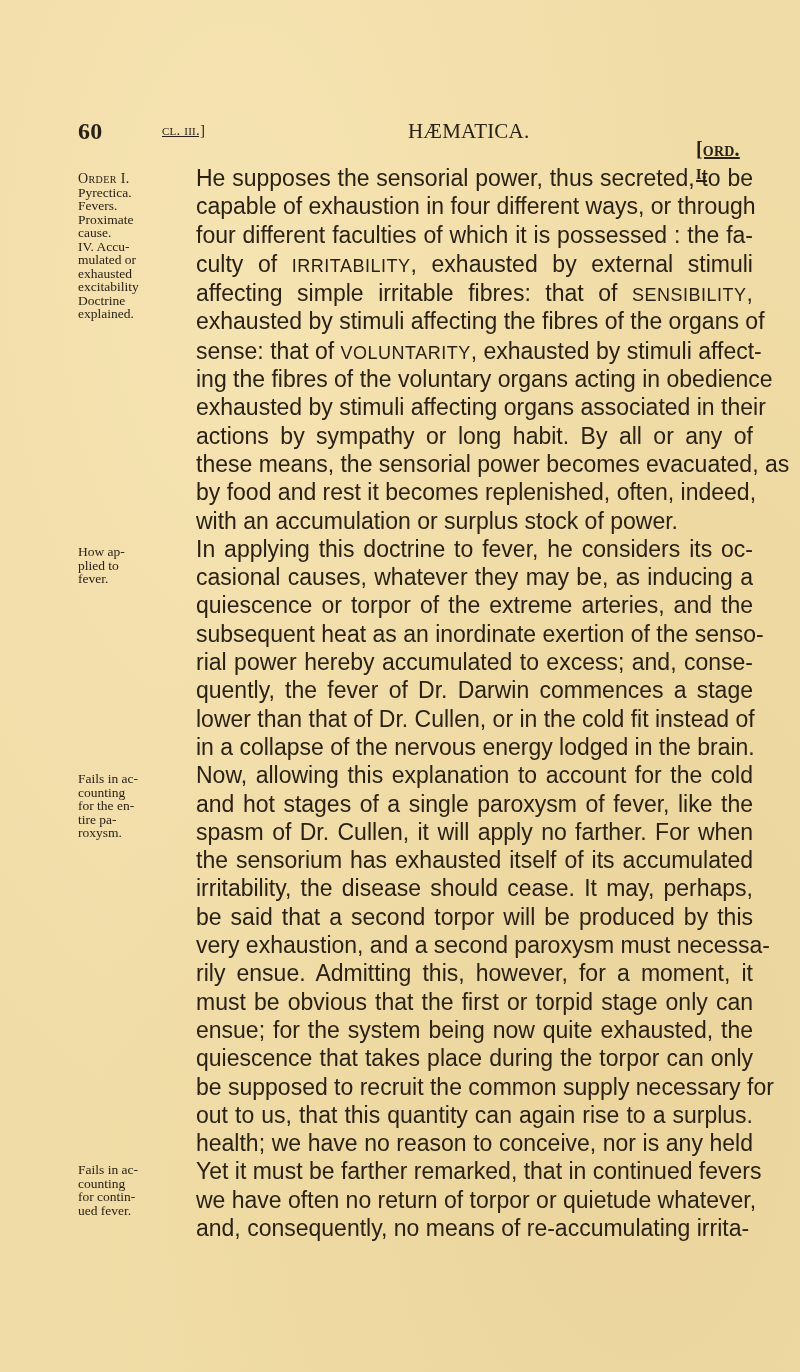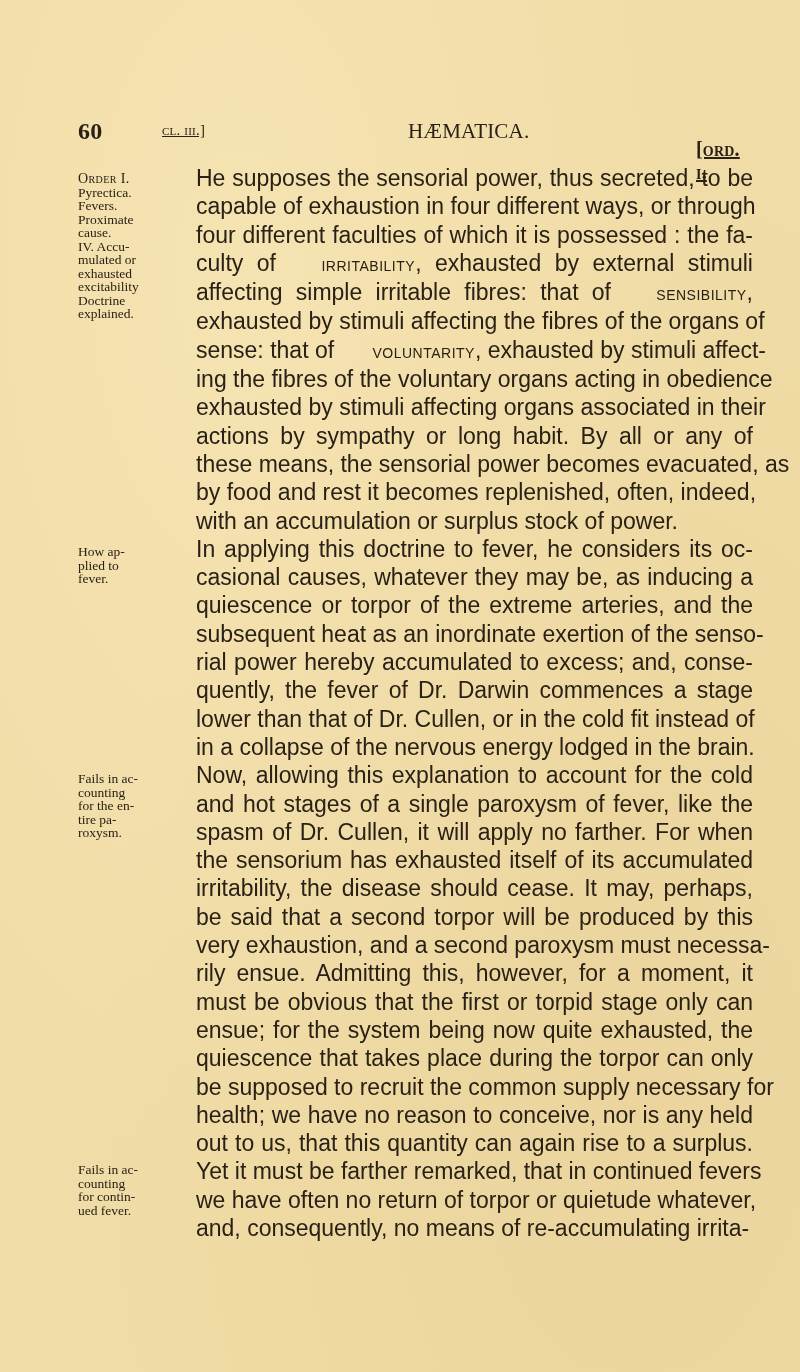--- a/index.html
+++ b/index.html
@@ -22,21 +22,21 @@
   .header .cl { position: absolute; left: 84px; top: 4px; font-size: 15px; font-variant: small-caps; text-decoration: underline; }
   .header .title { position: absolute; left: 330px; top: 1px; font-size: 21px; }
   .header .ord { position: absolute; left: 618px; top: 20px; font-size: 20px; font-variant: small-caps; font-weight: bold; text-decoration: underline; }
 
   .body-text {
     position: absolute; left: 170px; top: 164px; width: 583px;
     font-size: 23px; line-height: 28.3px; text-align: justify;
     font-family: Liberation Sans, sans-serif;
   }
   .body-text p { margin: 0; text-indent: 26px; }
-  .sc { font-variant: small-caps; letter-spacing: 0.5px; font-size: 20px; margin-left: 32px; }
+  .sc { font-variant: small-caps; letter-spacing: 0.5px; font-size: 26px; }
   .ln { display: block; text-align: justify; text-align-last: justify; white-space: nowrap; }
   .ln.last { text-align-last: left; }
 
   .margin-note {
     position: absolute; left: 78px; width: 76px;
     font-size: 13.5px; line-height: 13.5px;
     font-family: "Liberation Serif", serif;
   }
   .margin-note .sc-note { font-variant: small-caps; font-size: 14px; letter-spacing: 0.4px; }
 </style>
@@ -115,20 +115,20 @@
         <span class="ln">spasm of Dr. Cullen, it will apply no farther.  For when</span>
         <span class="ln">the sensorium has exhausted itself of its accumulated</span>
         <span class="ln">irritability, the disease should cease.  It may, perhaps,</span>
         <span class="ln">be said that a second torpor will be produced by this</span>
         <span class="ln">very exhaustion, and a second paroxysm must necessa-</span>
         <span class="ln">rily ensue.  Admitting this, however, for a moment, it</span>
         <span class="ln">must be obvious that the first or torpid stage only can</span>
         <span class="ln">ensue; for the system being now quite exhausted, the</span>
         <span class="ln">quiescence that takes place during the torpor can only</span>
         <span class="ln">be supposed to recruit the common supply necessary for</span>
+        <span class="ln">out to us, that this quantity can again rise to a surplus.</span>
         <span class="ln">health; we have no reason to conceive, nor is any held</span>
-        <span class="ln">out to us, that this quantity can again rise to a surplus.</span>
         <span class="ln">Yet it must be farther remarked, that in continued fevers</span>
         <span class="ln">we have often no return of torpor or quietude whatever,</span>
         <span class="ln last">and, consequently, no means of re-accumulating irrita-</span>
       </p>
   </div>
 </div>
 
 </body></html>

